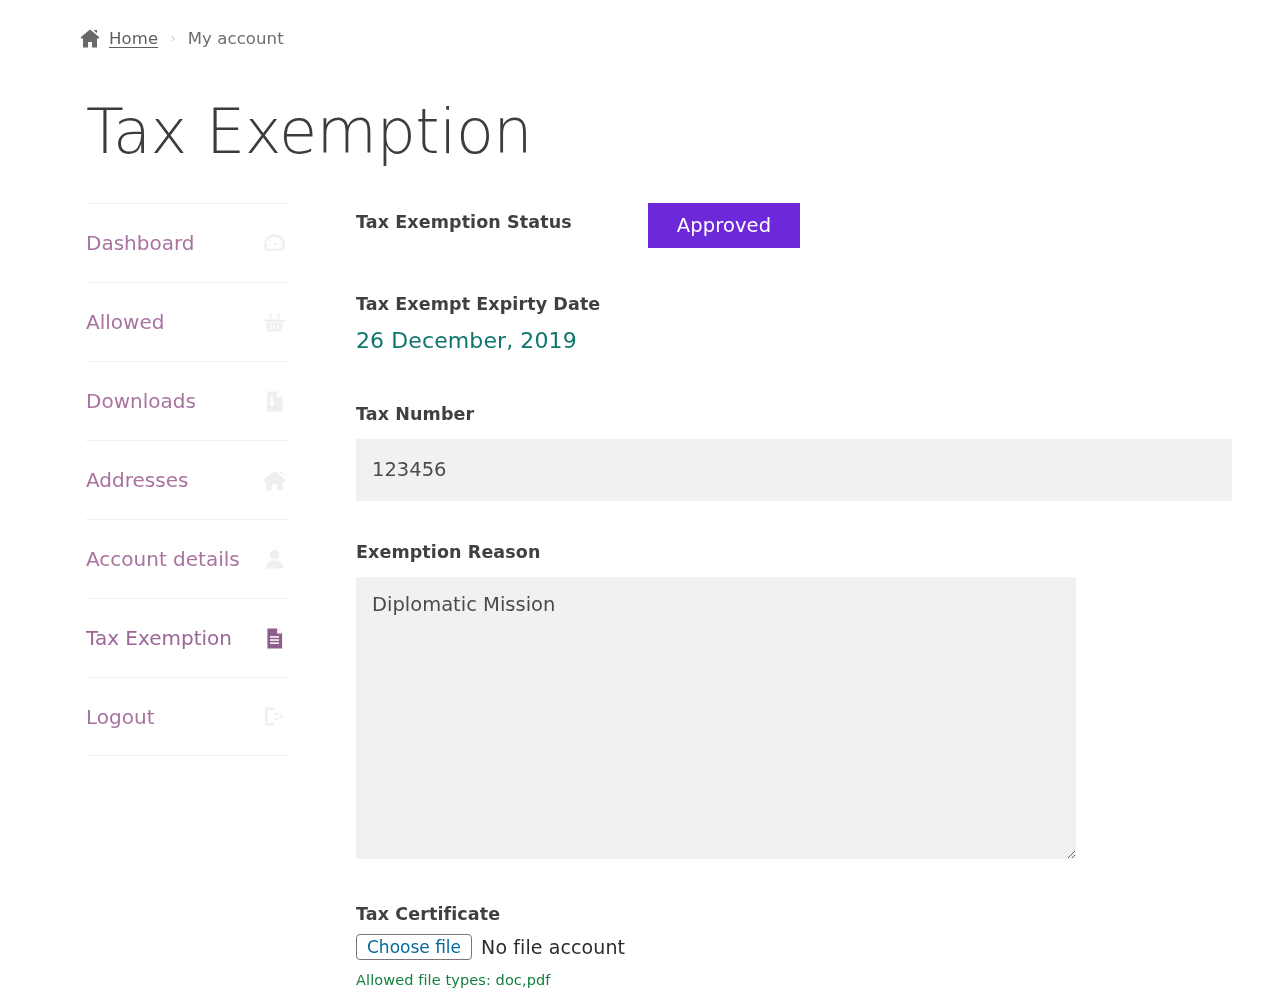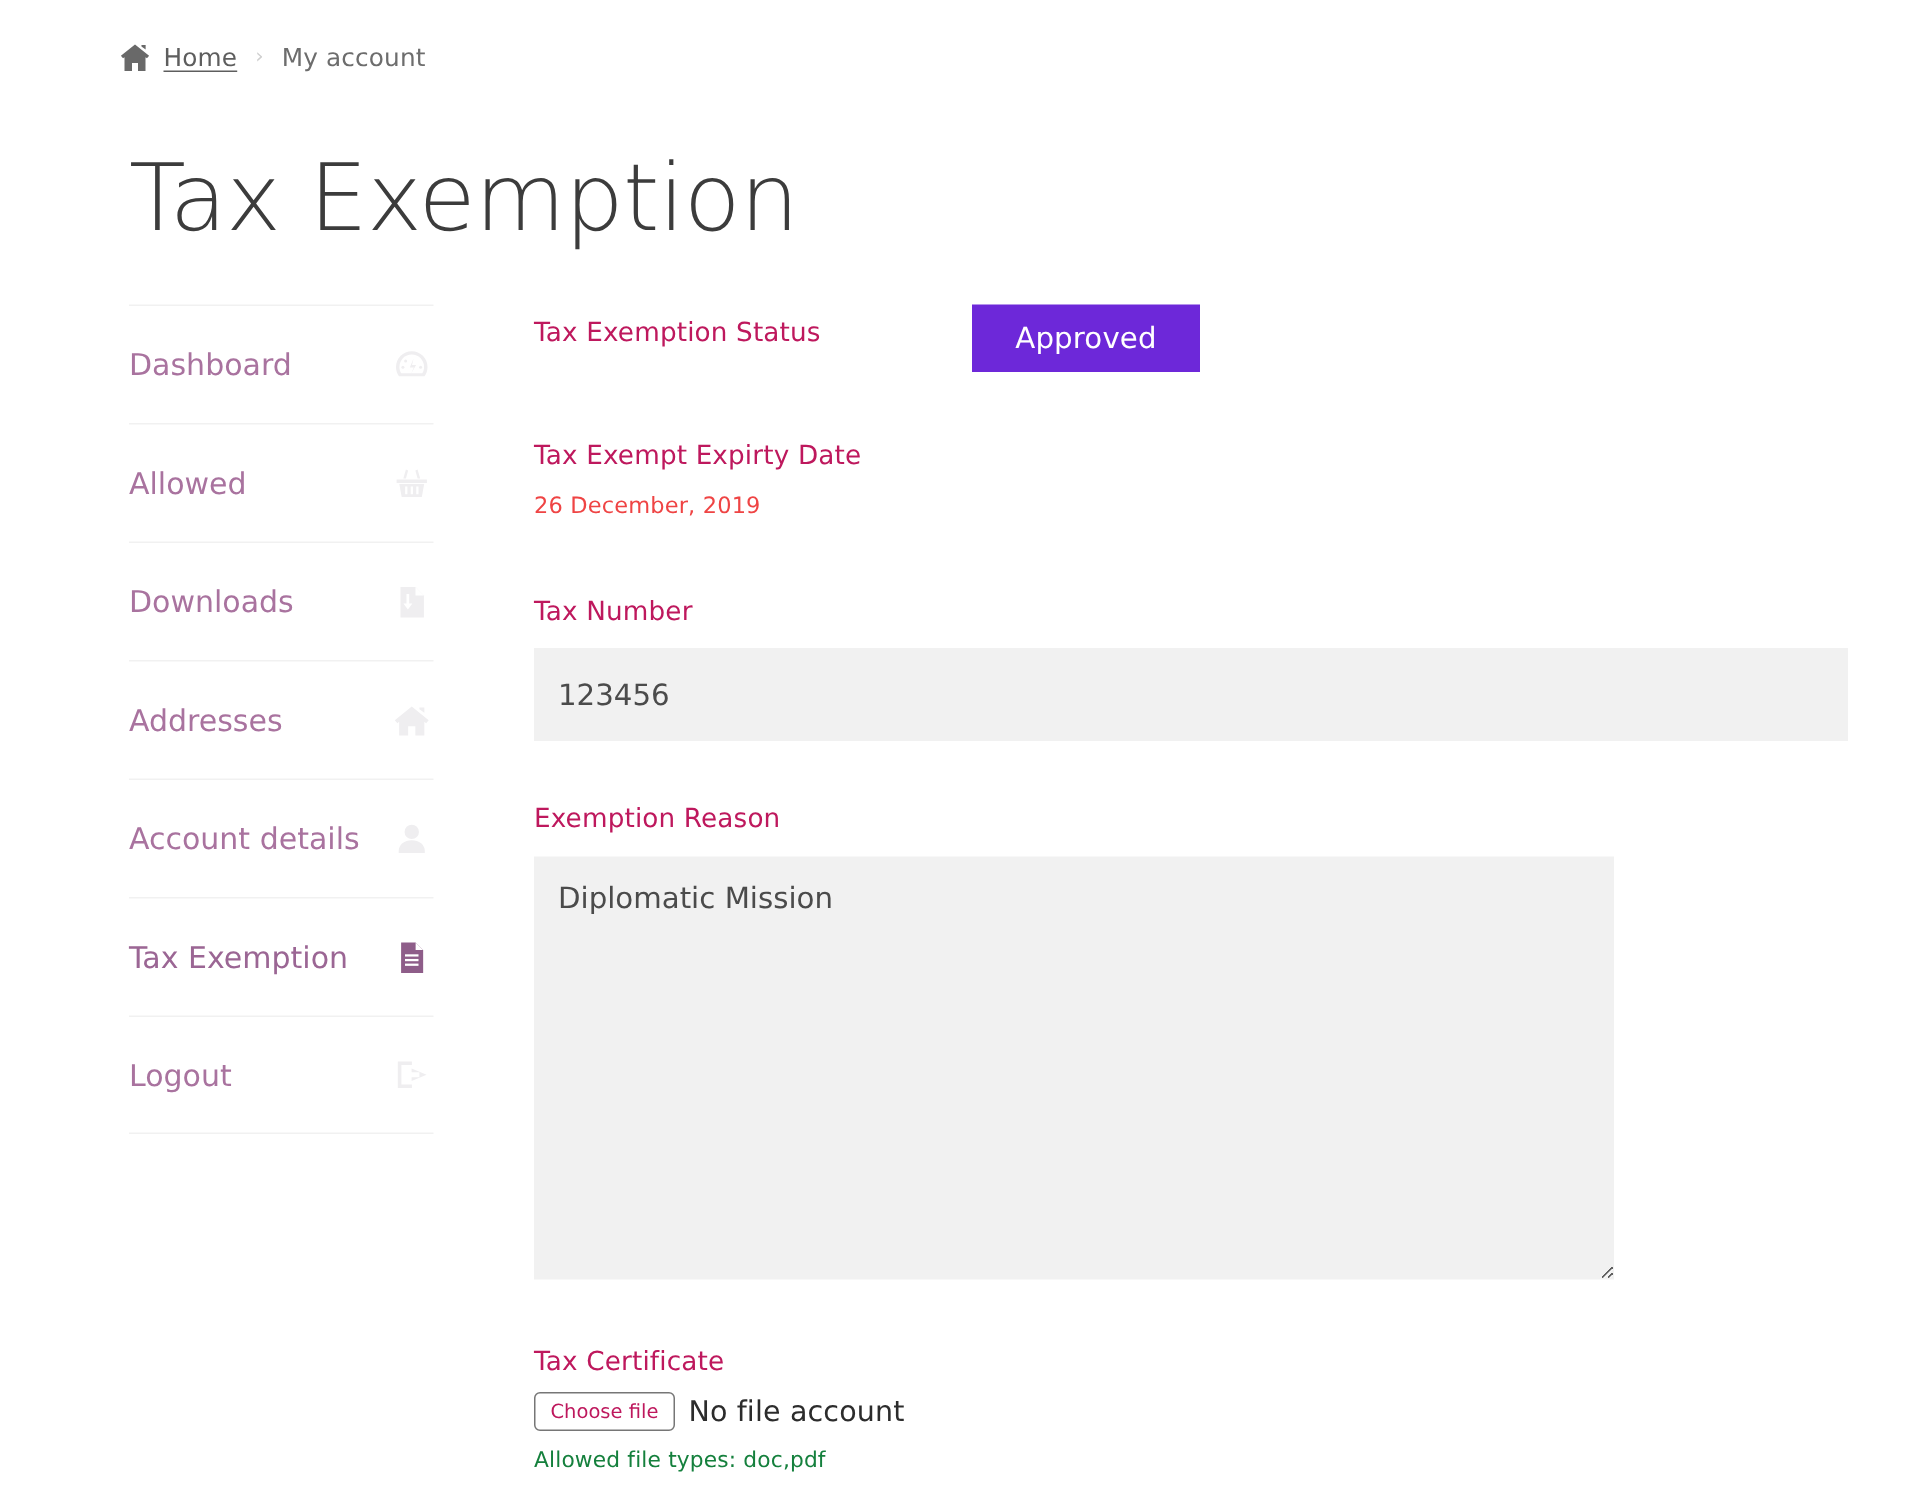--- a/index.html
+++ b/index.html
@@ -96,22 +96,22 @@
 
   
   .content {
     position: absolute;
     left: 356px;
     top: 203px;
     width: 876px;
   }
   .field-label {
     font-size: 17.5px;
-    font-weight: 400;
-    color: #be185d;
+    font-weight: 700;
+    color: #404040;
     letter-spacing: .1px;
     line-height: 1;
   }
 
   .status-row {
     display: flex;
     align-items: flex-start;
   }
   .status-row .field-label { padding-top: 11px; width: 292px; }
   .status-badge {
@@ -124,22 +124,22 @@
     background: #6d28d9;
     color: #ffffff;
     font-size: 19.5px;
     font-weight: 400;
     letter-spacing: .1px;
   }
 
   .expiry-block { margin-top: 48px; }
   .expiry-value {
     margin-top: 16px;
-    font-size: 15px;
-    color: #ef4444;
+    font-size: 22px;
+    color: #0f766e;
     line-height: 1;
     letter-spacing: .1px;
   }
 
   .taxnum-block { margin-top: 53px; }
   .field-input {
     display: block;
     margin-top: 15px;
     width: 876px;
     height: 62px;
@@ -182,22 +182,22 @@
   .file-button {
     display: inline-flex;
     align-items: center;
     justify-content: center;
     height: 26px;
     padding: 0 10px;
     background: #ffffff;
     border: 1px solid #767676;
     border-radius: 4px;
     font-family: "DejaVu Sans", "Liberation Sans", sans-serif;
-    font-size: 13px;
-    color: #be185d;
+    font-size: 17px;
+    color: #0369a1;
     cursor: pointer;
   }
   .file-status {
     font-size: 19px;
     color: #2c2c2c;
     letter-spacing: .1px;
   }
   .allowed-types {
     margin-top: 12px;
     font-size: 14.5px;

